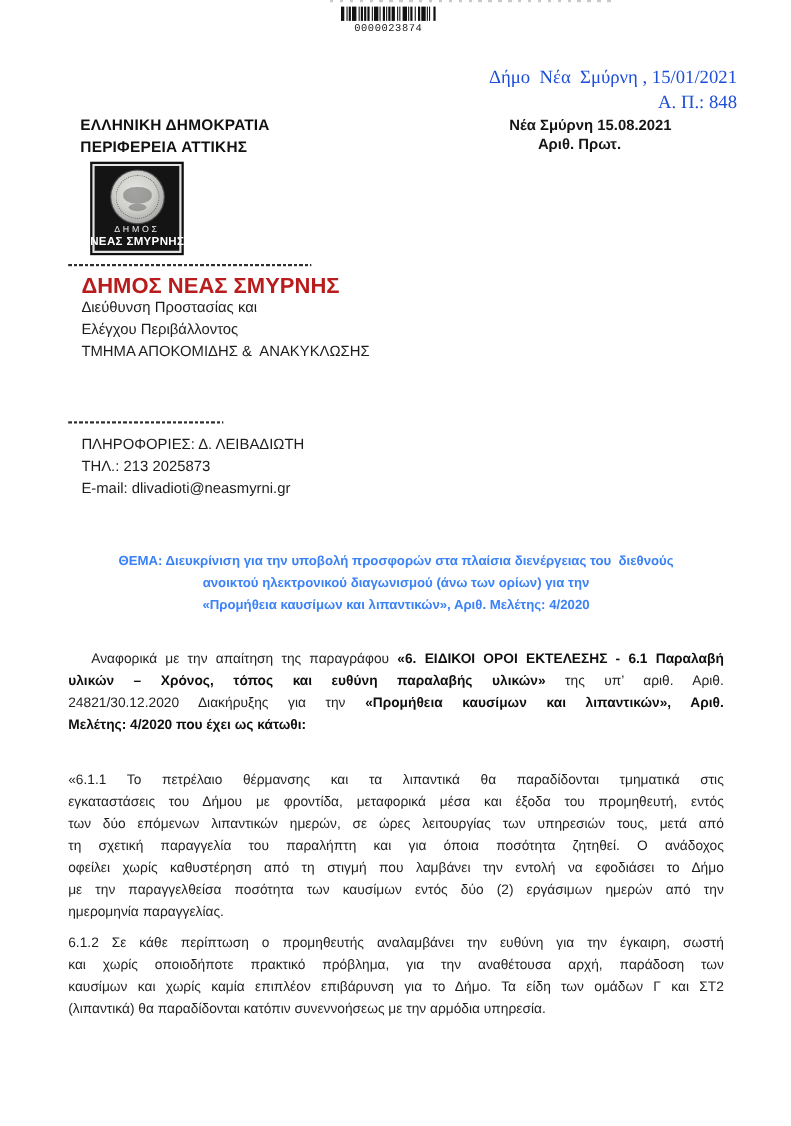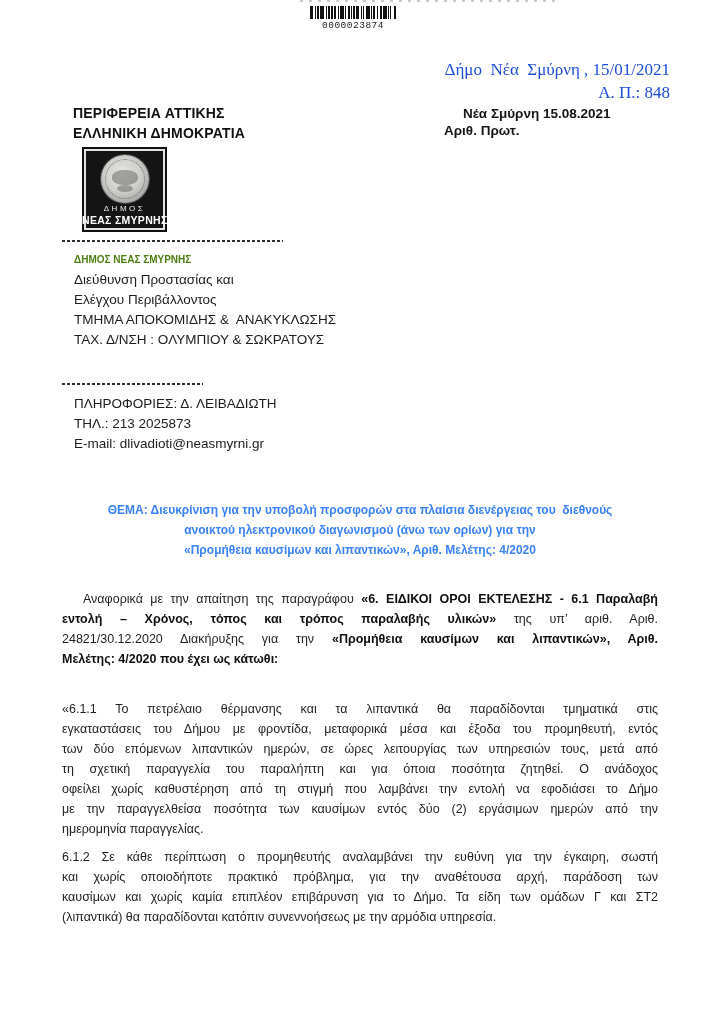--- a/index.html
+++ b/index.html
@@ -21,21 +21,21 @@
   .barcode-num { margin-top:1px; font-family:"Liberation Mono","DejaVu Sans Mono",monospace;
     font-size:9.5px; letter-spacing:0.5px; color:#1a1a1a; white-space:nowrap; }
 
   
   .serif-line { font-family:"Liberation Serif","DejaVu Serif",serif; font-size:17px;
     color:#1d4ed8; white-space:pre; text-align:right; }
   .ref-date { right:49px; top:60px; }
   .ref-ap   { right:49px; top:83px; }
   .stamp-line { font-weight:bold; font-size:13.5px; color:#151515; white-space:pre; }
   .stamp-date  { left:463px; top:106px; }
-  .stamp-label { left:444px; top:123px; }
+  .stamp-label { left:489px; top:123px; }
 
   
   .authority { left:73px; top:103px; line-height:20px; }
   .authority div { font-weight:bold; font-size:14px; color:#111; letter-spacing:0.2px; white-space:pre; }
 
   
   .logo { left:82px; top:147px; width:85px; height:85px; background:#141414;
     box-shadow: inset 0 0 0 2px #101010, inset 0 0 0 4px #e3e3e3; }
   .seal { position:absolute; left:19px; top:8px; width:48px; height:48px; border-radius:50%;
     background:radial-gradient(circle at 45% 40%, #e6e6e4 0%, #cfcfcc 45%, #a3a3a1 78%, #7c7c7a 100%);
@@ -50,21 +50,21 @@
   .logo-t2 { position:absolute; left:0; top:67px; width:100%; text-align:center;
     font-size:10.5px; font-weight:bold; letter-spacing:0.3px; color:#ffffff; white-space:nowrap; }
 
   
   .dash { height:2px; background:repeating-linear-gradient(90deg,#2e2e2e 0 3px,transparent 3px 5px); }
   .dash1 { left:62px; top:240px; width:221px; }
   .dash2 { left:62px; top:383px; width:141px; }
 
   
   .sender { left:74px; top:250px; line-height:20px; font-size:13.5px; color:#1d1d1d; }
-  .sender .sender-name { font-weight:bold; font-size:10px; color:#4d7c0f; }
+  .sender .sender-name { font-weight:bold; font-size:20px; color:#b91c1c; }
   .sender div, .contact div { white-space:pre; }
   .contact { left:74px; top:394px; line-height:20px; font-size:13.5px; color:#1d1d1d; }
 
   
   .subject { left:85px; top:500px; width:550px; text-align:center; font-weight:bold;
     font-size:12px; line-height:20px; color:#3b82f6; }
   .subject div { white-space:pre; }
 
   
   .para { left:62px; width:596px; font-size:12.5px; line-height:20px; color:#1f1f1f; }
@@ -139,61 +139,60 @@
       </div>
     <div class="barcode-num">0000023874</div>
   </div>
 
   <div class="abs serif-line ref-date">Δήμο  Νέα  Σμύρνη , 15/01/2021</div>
   <div class="abs serif-line ref-ap">Α. Π.: 848</div>
   <div class="abs stamp-line stamp-date">Νέα Σμύρνη 15.08.2021</div>
   <div class="abs stamp-line stamp-label">Αριθ. Πρωτ.</div>
 
   <div class="abs authority">
+    <div>ΕΛΛΗΝΙΚΗ ΔΗΜΟΚΡΑΤΙΑ</div>
     <div>ΠΕΡΙΦΕΡΕΙΑ ΑΤΤΙΚΗΣ</div>
-    <div>ΕΛΛΗΝΙΚΗ ΔΗΜΟΚΡΑΤΙΑ</div>
   </div>
 
   <div class="abs logo">
     <div class="seal">
       <div class="seal-ring"></div>
       <div class="seal-blob"></div>
       <div class="seal-blob2"></div>
     </div>
     <div class="logo-t1">ΔΗΜΟΣ</div>
     <div class="logo-t2">ΝΕΑΣ ΣΜΥΡΝΗΣ</div>
   </div>
 
   <div class="abs dash dash1"></div>
 
   <div class="abs sender">
     <div class="sender-name">ΔΗΜΟΣ ΝΕΑΣ ΣΜΥΡΝΗΣ</div>
     <div>Διεύθυνση Προστασίας και</div>
     <div>Ελέγχου Περιβάλλοντος</div>
     <div>ΤΜΗΜΑ ΑΠΟΚΟΜΙΔΗΣ &amp;  ΑΝΑΚΥΚΛΩΣΗΣ</div>
-    <div>ΤΑΧ. Δ/ΝΣΗ : ΟΛΥΜΠΙΟΥ &amp; ΣΩΚΡΑΤΟΥΣ</div>
   </div>
 
   <div class="abs dash dash2"></div>
 
   <div class="abs contact">
     <div>ΠΛΗΡΟΦΟΡΙΕΣ: Δ. ΛΕΙΒΑΔΙΩΤΗ</div>
     <div>ΤΗΛ.: 213 2025873</div>
     <div>E-mail: dlivadioti@neasmyrni.gr</div>
   </div>
 
   <div class="abs subject">
     <div>ΘΕΜΑ: Διευκρίνιση για την υποβολή προσφορών στα πλαίσια διενέργειας του  διεθνούς</div>
     <div>ανοικτού ηλεκτρονικού διαγωνισμού (άνω των ορίων) για την</div>
     <div>«Προμήθεια καυσίμων και λιπαντικών», Αριθ. Μελέτης: 4/2020</div>
   </div>
 
   <div class="abs para para-intro indent-first">
       <div class="rl j"><span>Αναφορικά με την απαίτηση της παραγράφου </span><span class="b">«6. ΕΙΔΙΚΟΙ ΟΡΟΙ ΕΚΤΕΛΕΣΗΣ - 6.1 Παραλαβή</span></div>
-      <div class="rl j"><span class="b">εντολή – Χρόνος, τόπος και τρόπος παραλαβής υλικών»</span><span> της υπ’ αριθ. Αριθ.</span></div>
+      <div class="rl j"><span class="b">υλικών – Χρόνος, τόπος και ευθύνη παραλαβής υλικών»</span><span> της υπ’ αριθ. Αριθ.</span></div>
       <div class="rl j"><span>24821/30.12.2020 Διακήρυξης για την </span><span class="b">«Προμήθεια καυσίμων και λιπαντικών», Αριθ.</span></div>
       <div class="rl"><span class="b">Μελέτης: 4/2020 που έχει ως κάτωθι:</span></div>
     </div>
 
   <div class="abs para para-611">
       <div class="rl j"><span>«6.1.1 Το πετρέλαιο θέρμανσης και τα λιπαντικά θα παραδίδονται τμηματικά στις</span></div>
       <div class="rl j"><span>εγκαταστάσεις του Δήμου με φροντίδα, μεταφορικά μέσα και έξοδα του προμηθευτή, εντός</span></div>
       <div class="rl j"><span>των δύο επόμενων λιπαντικών ημερών, σε ώρες λειτουργίας των υπηρεσιών τους, μετά από</span></div>
       <div class="rl j"><span>τη σχετική παραγγελία του παραλήπτη και για όποια ποσότητα ζητηθεί. Ο ανάδοχος</span></div>
       <div class="rl j"><span>οφείλει χωρίς καθυστέρηση από τη στιγμή που λαμβάνει την εντολή να εφοδιάσει το Δήμο</span></div>

